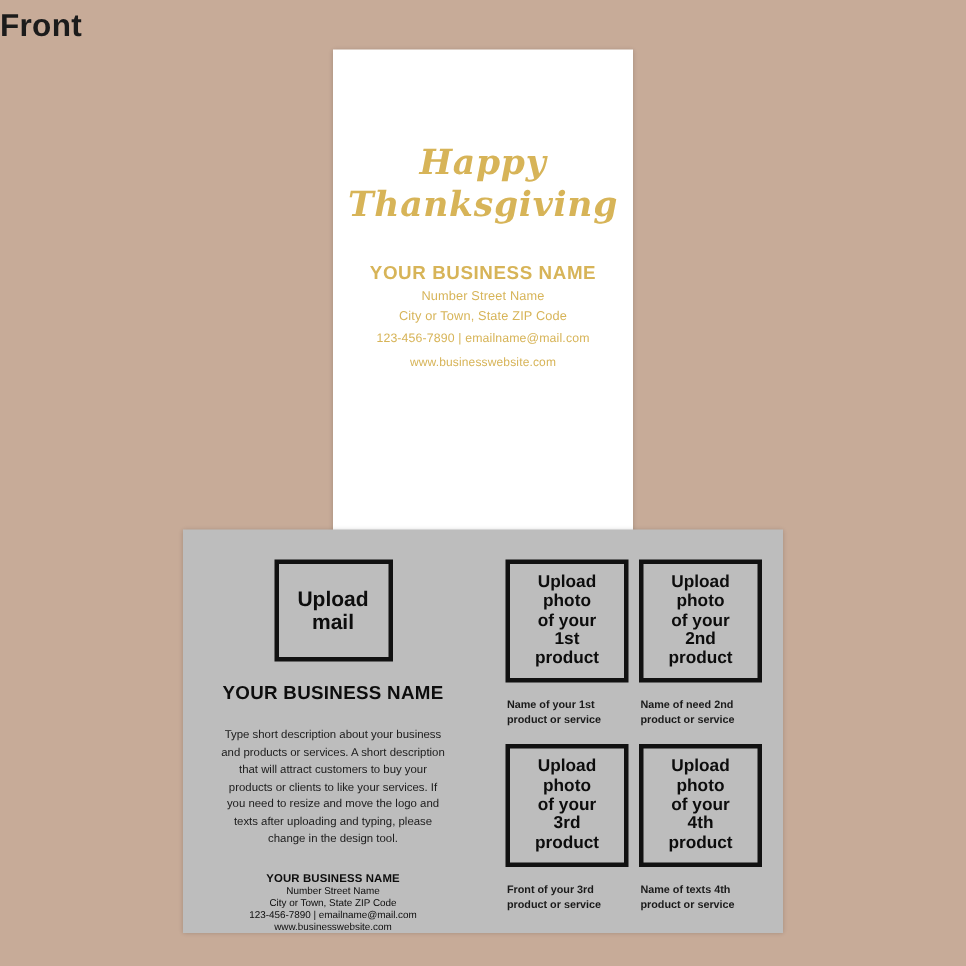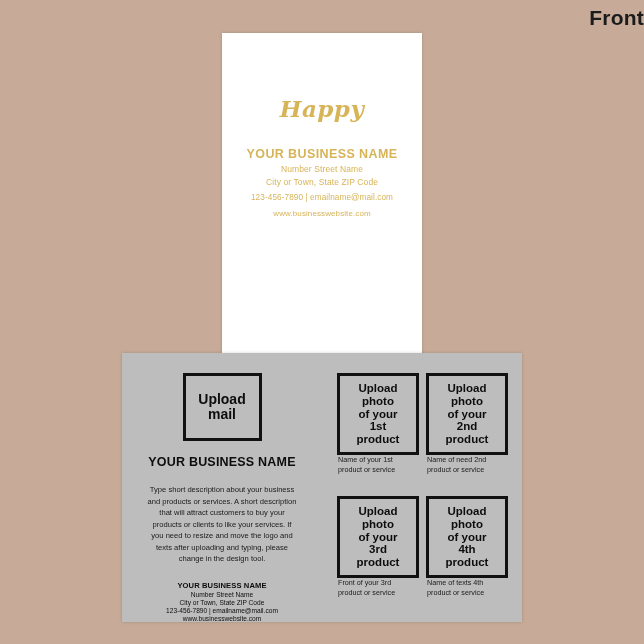--- a/index.html
+++ b/index.html
@@ -17,21 +17,21 @@
     position: relative;
     width: 644px;
     height: 644px;
   }
 
   
   .section-title {
     position: absolute;
     left: 0;
     width: 644px;
-    text-align: right;
+    text-align: left;
     font-size: 21px;
     font-weight: bold;
     color: #1b1b1b;
     letter-spacing: 0.2px;
   }
   #front-title { top: 6px; }
   #inside-title { top: 330px; }
 
   
   .front-card {
@@ -174,43 +174,45 @@
     justify-content: center;
     line-height: 1.1;
     text-align: center;
   }
   .product .ph-box span {
     font-size: 11.5px;
     font-weight: bold;
     color: #0d0d0d;
   }
   .product .cap {
-    margin-top: 0;
+    margin-top: 10px;
     font-size: 7.2px;
     line-height: 1.35;
     color: #1a1a1a;
     text-align: left;
     padding-left: 1px;
+    font-weight: bold;
   }
   .p1 { left: 15px;  top: 20px; }
   .p2 { left: 104px; top: 20px; }
   .p3 { left: 15px;  top: 143px; }
   .p4 { left: 104px; top: 143px; }
 </style>
 </head>
 <body>
 
 <div class="stage">
 
   <div class="section-title" id="front-title">Front</div>
 
   <div class="front-card">
     <div class="front-inner">
       <div class="greeting">
         <span class="line1">Happy</span>
+        <span class="line2">Thanksgiving</span>
       </div>
       <div class="front-biz-name">YOUR BUSINESS NAME</div>
       <div class="front-line">Number Street Name</div>
       <div class="front-line">City or Town, State ZIP Code</div>
       <div class="front-line contact">123-456-7890 | emailname@mail.com</div>
       <div class="front-line web">www.businesswebsite.com</div>
     </div>
   </div>
 
 

